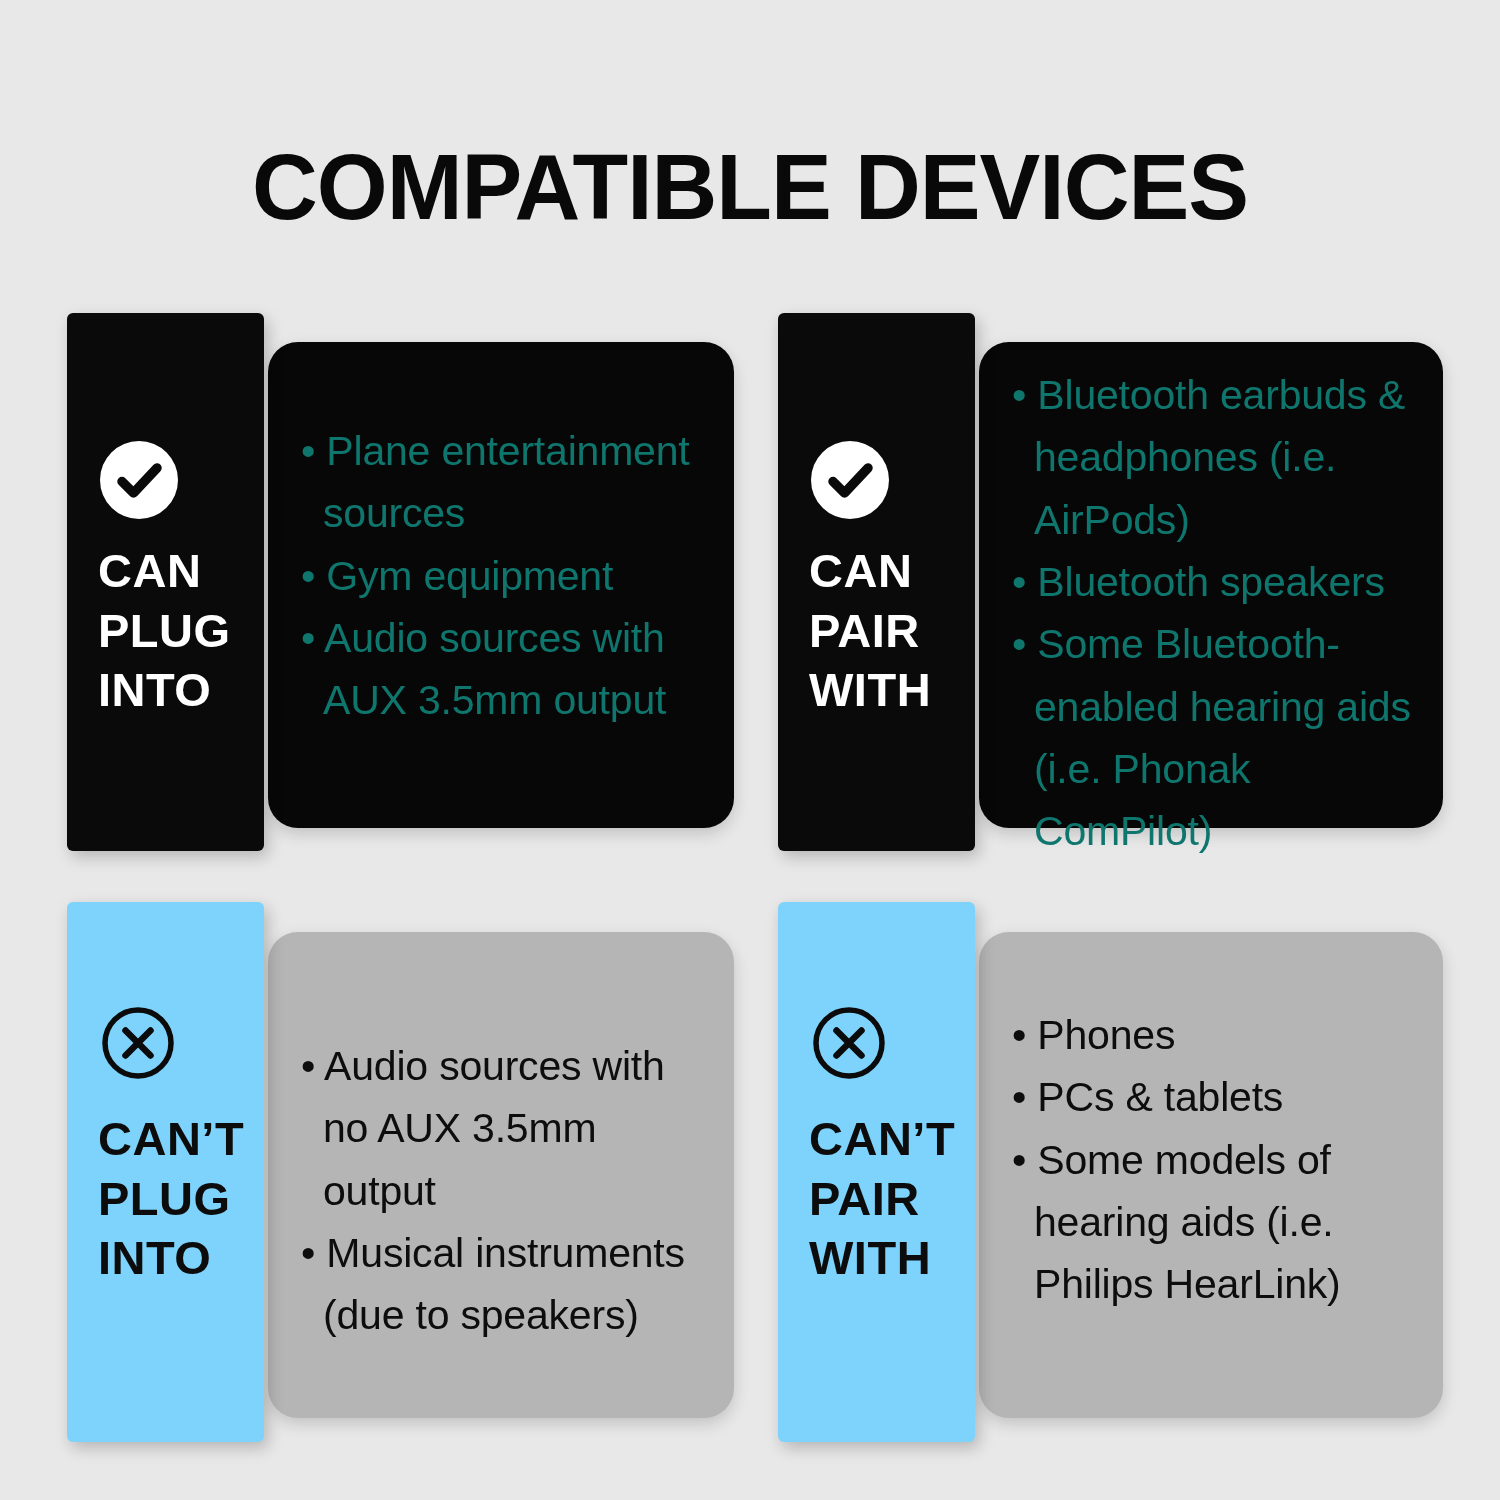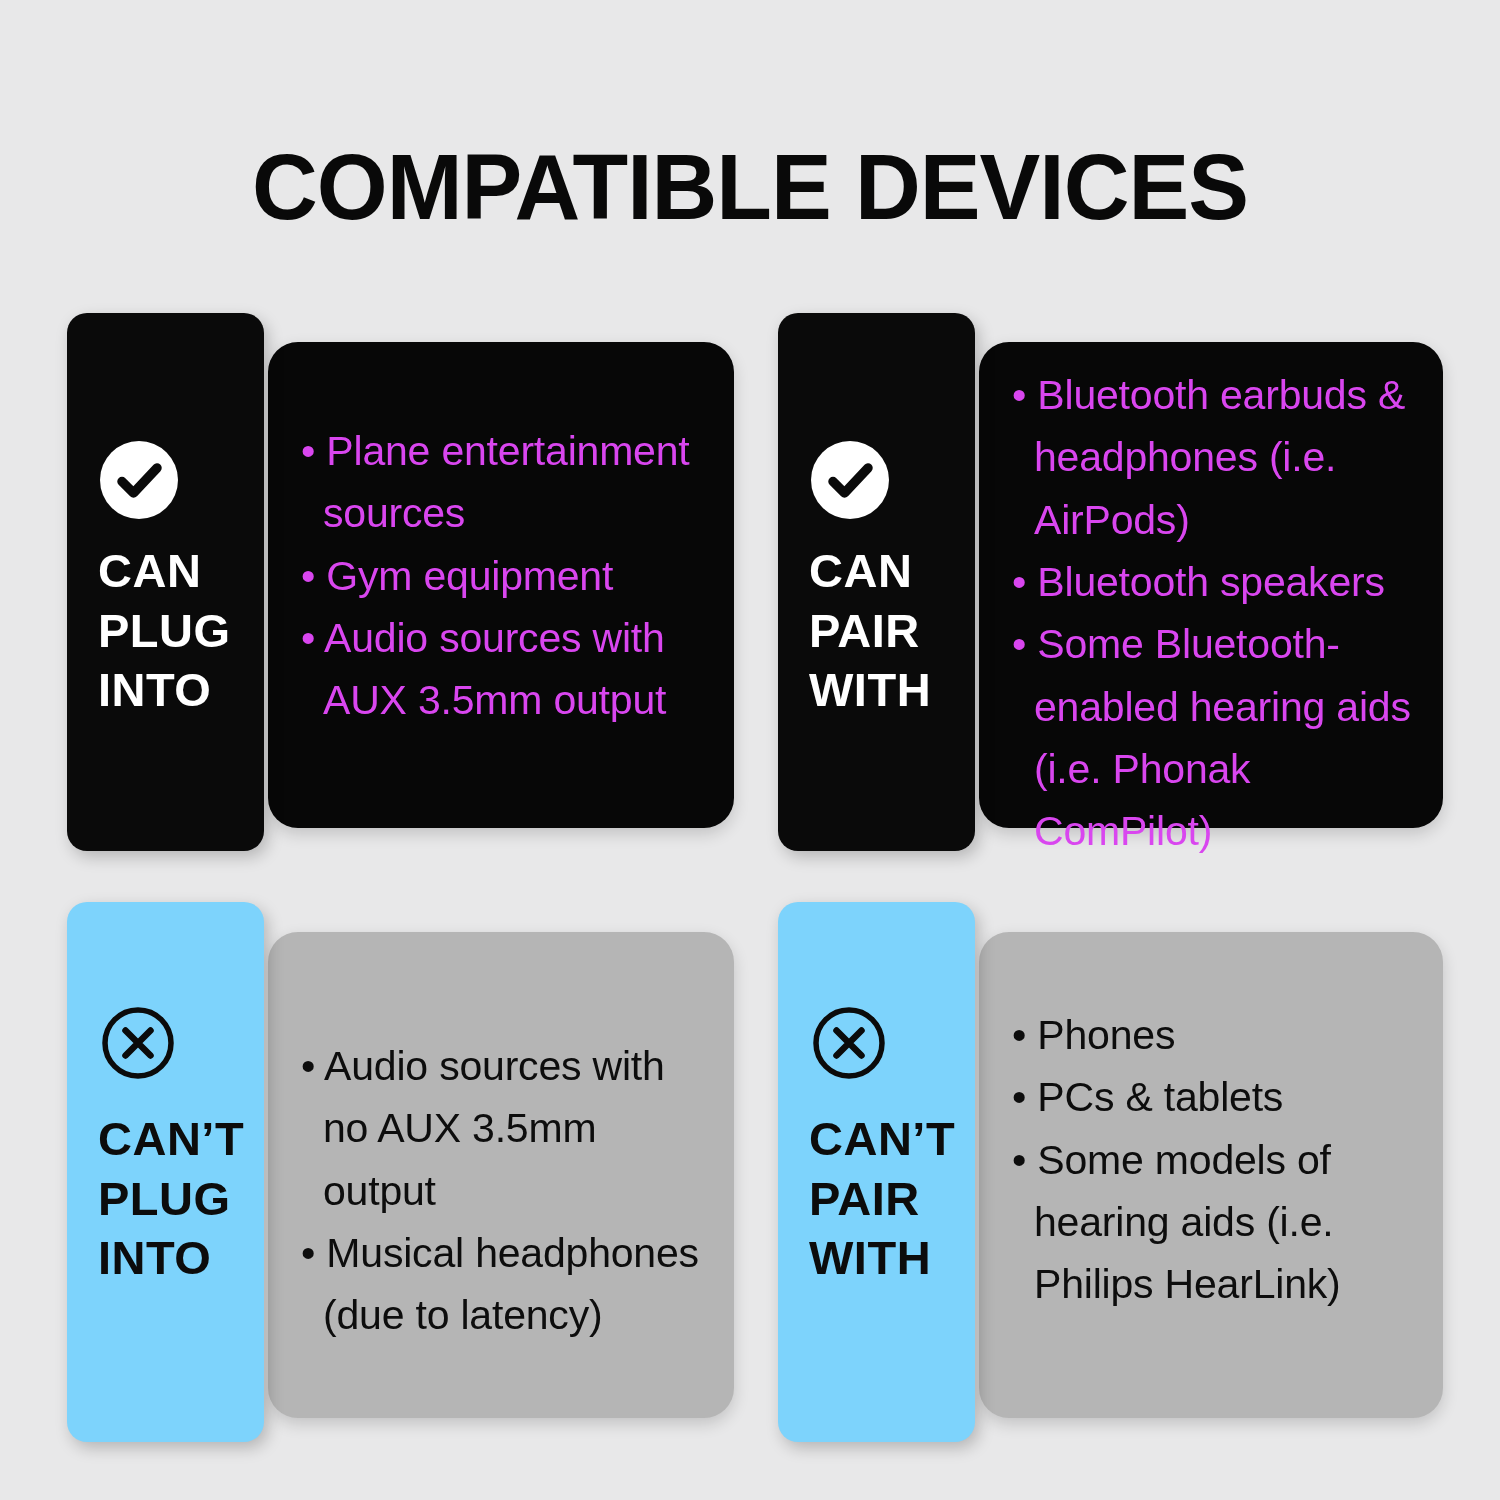--- a/index.html
+++ b/index.html
@@ -48,21 +48,21 @@
     position: absolute;
     border-radius: 30px;
     box-shadow: 0 6px 16px rgba(0,0,0,0.16);
   }
   .panel.dark  { background: #070707; }
   .panel.light { background: #b5b5b5; }
 
   
   .labelcard {
     position: absolute;
-    border-radius: 20px;
+    border-radius: 6px;
     box-shadow: 4px 6px 16px rgba(0,0,0,0.22);
     z-index: 2;
   }
   .labelcard.dark  { background: #0a0a0a; }
   .labelcard.light { background: #7dd3fc; }
 
   .labelcard .icon-wrap {
     position: absolute;
     left: 33px;
   }
@@ -79,21 +79,21 @@
   .labelcard.light .label-text { color: #0c0c0c; }
 
   
   .bullets {
     position: absolute;
     font-weight: 400;
     font-size: 41px;
     line-height: 1.52;
     letter-spacing: -0.2px;
   }
-  .panel.dark .bullets  { color: #d946ef; }
+  .panel.dark .bullets  { color: #0f766e; }
   .panel.light .bullets { color: #0d0d0d; }
 
   .bullets li {
     list-style: none;
     text-indent: -22px;
     padding-left: 22px;
     margin-bottom: 0px;
   }
 
   
@@ -173,21 +173,21 @@
       <div class="label-text">CAN
 PAIR
 WITH</div>
     </div>
   </div>
 
   <div class="group" id="g-bl">
     <div class="panel light">
       <ul class="bullets">
         <li>• <span>Audio sources with no AUX 3.5mm output</span></li>
-        <li>• <span>Musical headphones (due to latency)</span></li>
+        <li>• <span>Musical instruments (due to speakers)</span></li>
       </ul>
     </div>
     <div class="labelcard light">
       <span class="icon-wrap">
         <svg class="icon-x" width="76" height="76" viewBox="0 0 76 76" aria-hidden="true">
           <circle cx="38" cy="38" r="33" fill="none" stroke="#0b0b0b" stroke-width="5.5"></circle>
           <path d="M25.5 25.5 L50.5 50.5 M50.5 25.5 L25.5 50.5" fill="none" stroke="#0b0b0b" stroke-width="6.5" stroke-linecap="round"></path>
         </svg>
       </span>
       <div class="label-text">CAN’T

